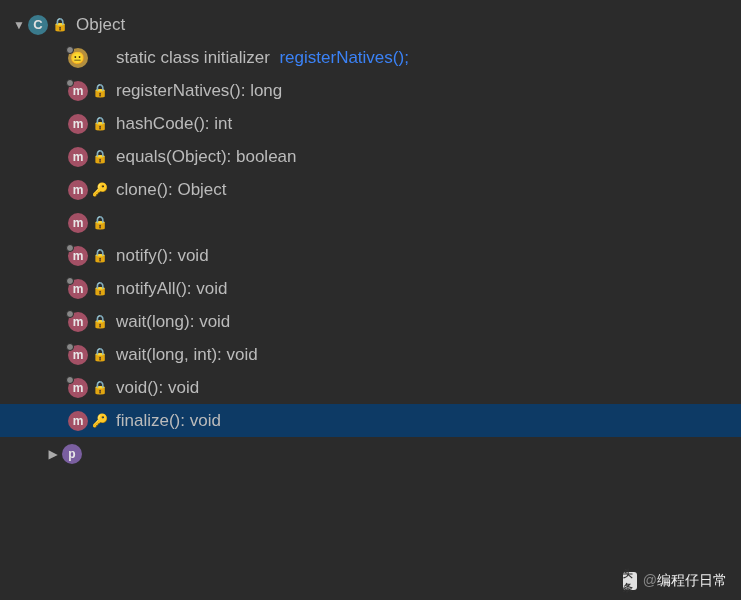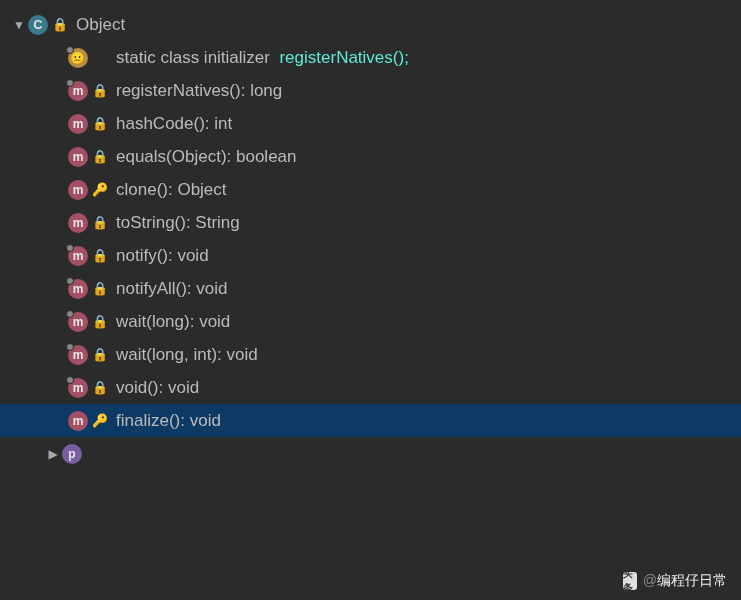--- a/index.html
+++ b/index.html
@@ -89,21 +89,21 @@
     width: 16px;
     display: inline-flex;
     justify-content: center;
     margin-right: 8px;
     font-size: 13px;
   }
   .mod-lock { color: #c07830; }
   .mod-private { color: #b04030; }
   .mod-key { color: #888; }
   .label { color: #bbbbbb; text-align: center; }
-  .label .dim { color: #5eead4; }
+  .label .dim { color: #3b82f6; }
   .watermark {
     position: absolute;
     bottom: 10px;
     right: 14px;
     font-size: 14px;
     color: #eeeeee;
     display: flex;
     align-items: center;
     gap: 6px;
   }
@@ -155,21 +155,20 @@
         <span class="label">equals(Object): boolean</span>
       </div>
       <div class="row indent-1">
         <span class="icon icon-method">m</span>
         <span class="mod mod-key">🔑</span>
         <span class="label">clone(): Object</span>
       </div>
       <div class="row indent-1">
         <span class="icon icon-method">m</span>
         <span class="mod mod-lock">🔒</span>
-        <span class="label">toString(): String</span>
       </div>
       <div class="row indent-1">
         <span class="icon icon-method">m<span class="overlay-dot"></span></span>
         <span class="mod mod-lock">🔒</span>
         <span class="label">notify(): void</span>
       </div>
       <div class="row indent-1">
         <span class="icon icon-method">m<span class="overlay-dot"></span></span>
         <span class="mod mod-lock">🔒</span>
         <span class="label">notifyAll(): void</span>

